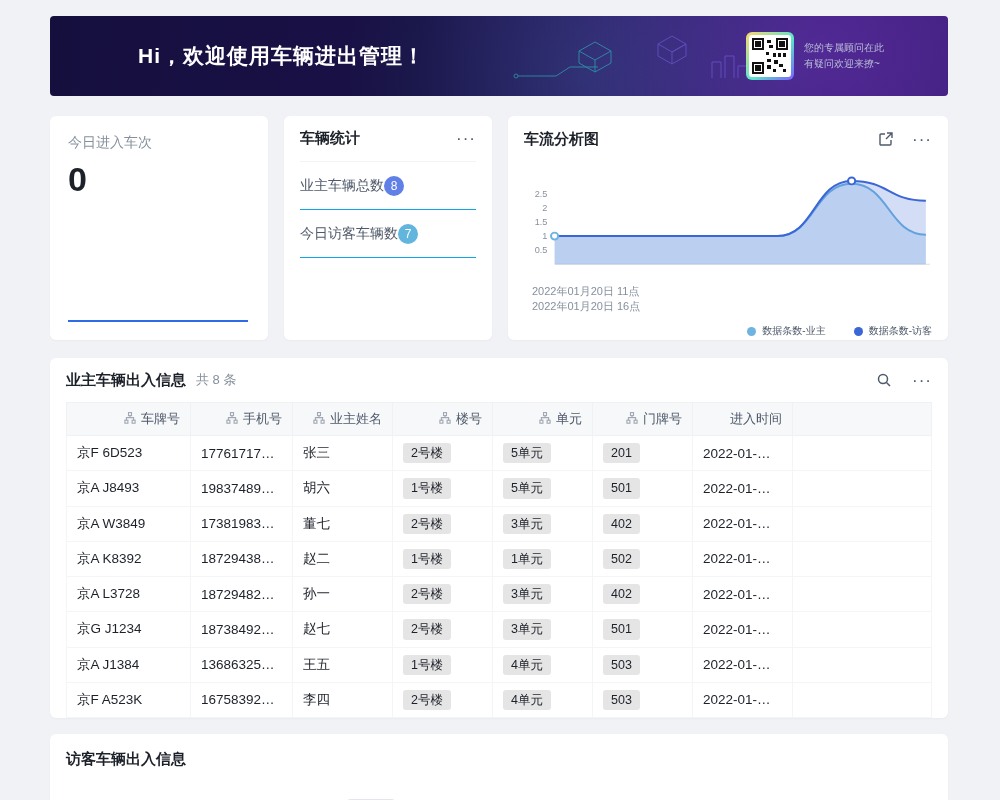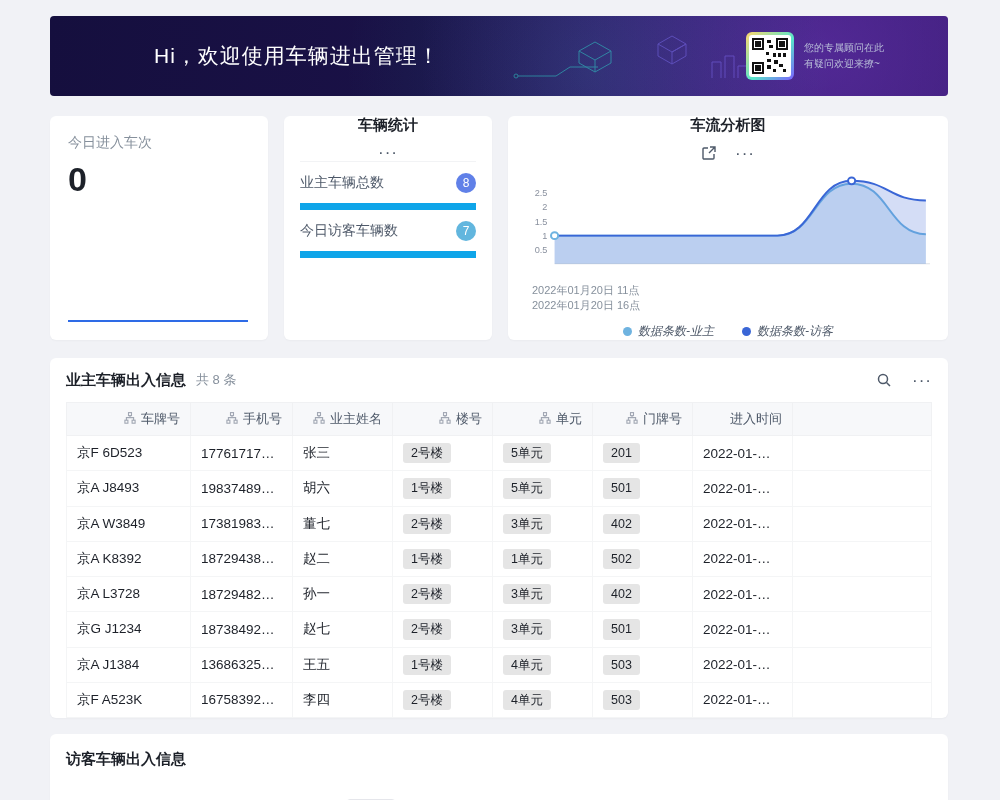--- a/index.html
+++ b/index.html
@@ -9,56 +9,56 @@
 
   
   .banner { position:relative; height:80px; border-radius:4px; overflow:hidden;
     background:linear-gradient(95deg,#150f3e 0%,#1a1147 40%,#221257 72%,#2c1562 100%); }
   .banner::before { content:""; position:absolute; inset:0;
     background:radial-gradient(circle at 86% 45%, rgba(124,62,205,.50), transparent 52%); }
   .banner::after { content:""; position:absolute; inset:0;
     background:radial-gradient(circle at 60% 70%, rgba(45,217,207,.12), transparent 45%); }
   .banner-deco { position:absolute; inset:0; width:100%; height:100%; }
   .banner-title { position:absolute; left:88px; top:50%; transform:translateY(-50%);
-    color:#fff; font-size:21px; font-weight:400; letter-spacing:1px; z-index:2;margin-left:16px; }
+    color:#fff; font-size:21px; font-weight:700; letter-spacing:1px; z-index:2; }
   .qr-wrap { position:absolute; right:64px; top:50%; transform:translateY(-50%);
     display:flex; align-items:center; gap:10px; z-index:2; }
   .qr-frame { padding:3px; border-radius:6px;
     background:linear-gradient(135deg,#ffd76e 0%,#58e6c9 55%,#7b61ff 100%); }
   .qr-inner { width:42px; height:42px; background:#fff; border-radius:3px; padding:3px; }
   .qr-inner svg { width:100%; height:100%; display:block; }
   .qr-caption { font-size:10px; color:#b8bdd8; line-height:16px; white-space:nowrap; }
 
   
   .cards-row { display:flex; gap:16px; margin-top:20px; height:224px; }
   .card { background:#fff; border-radius:6px; box-shadow:0 1px 2px rgba(0,0,0,.03); }
 
   .stat-card { width:218px; padding:18px; position:relative; }
   .stat-label { font-size:14px; color:#86909c; }
   .stat-value { font-size:34px; font-weight:700; color:#1d2129; margin-top:8px; }
   .stat-underline { position:absolute; left:18px; right:20px; bottom:18px; height:2px; }
 
   .stats-card { width:208px; padding:0 16px; }
-  .card-header { height:46px; display:flex; align-items:center; justify-content:space-between;flex-direction:column; }
+  .card-header { height:46px; display:flex; align-items:center; justify-content:space-between; }
   .stats-card .card-header { border-bottom:1px solid #f2f3f5; }
   .card-title { font-size:15px; font-weight:700; color:#1d2129; }
   .dots { color:#4e5969; font-size:17px; letter-spacing:1px; line-height:1; cursor:pointer; user-select:none; }
-  .stat-item { height:48px; display:flex; align-items:center; justify-content:space-between;
-    border-bottom:7px solid #0ea5e9; font-size:14px; color:#4e5969; }
+  .stat-item { height:48px; display:flex; align-items:center; justify-content:flex-start;
+    border-bottom:1px solid #0ea5e9; font-size:14px; color:#4e5969; }
   .badge { min-width:20px; height:20px; border-radius:50%; color:#fff; font-size:12px;
     display:flex; align-items:center; justify-content:center; }
 
   .chart-card { flex:1; padding:0 16px; display:flex; flex-direction:column; }
   .header-icons { display:flex; align-items:center; gap:18px; color:#4e5969; }
   .icon-btn { width:16px; height:16px; cursor:pointer; color:#4e5969; }
   .chart-svg { width:100%; height:118px; margin-top:4px; }
   .x-labels { display:flex; justify-content:space-between; font-size:11px; color:#86909c;
     padding:0 56px 0 8px;flex-direction:column; }
-  .legend { display:flex; justify-content:center; gap:28px; margin-top:10px;
-    font-size:12px; color:#4e5969;font-style:italic; }
+  .legend { display:flex; justify-content:flex-end; gap:28px; margin-top:10px;
+    font-size:10px; color:#4e5969; }
   .legend-item { display:flex; align-items:center; gap:6px; cursor:pointer; }
   .legend-dot { width:9px; height:9px; border-radius:50%; display:inline-block; }
 
   
   .table-card { margin-top:18px; }
   .table-title-bar { display:flex; align-items:center; padding:0 16px; height:44px; }
   .count { font-size:13px; color:#86909c; margin-left:10px; }
   .spacer { flex:1; }
   .table-title-bar .dots { margin-left:20px; }
   table { width:calc(100% - 32px); margin:0 16px 14px; border-collapse:collapse; table-layout:fixed; }

